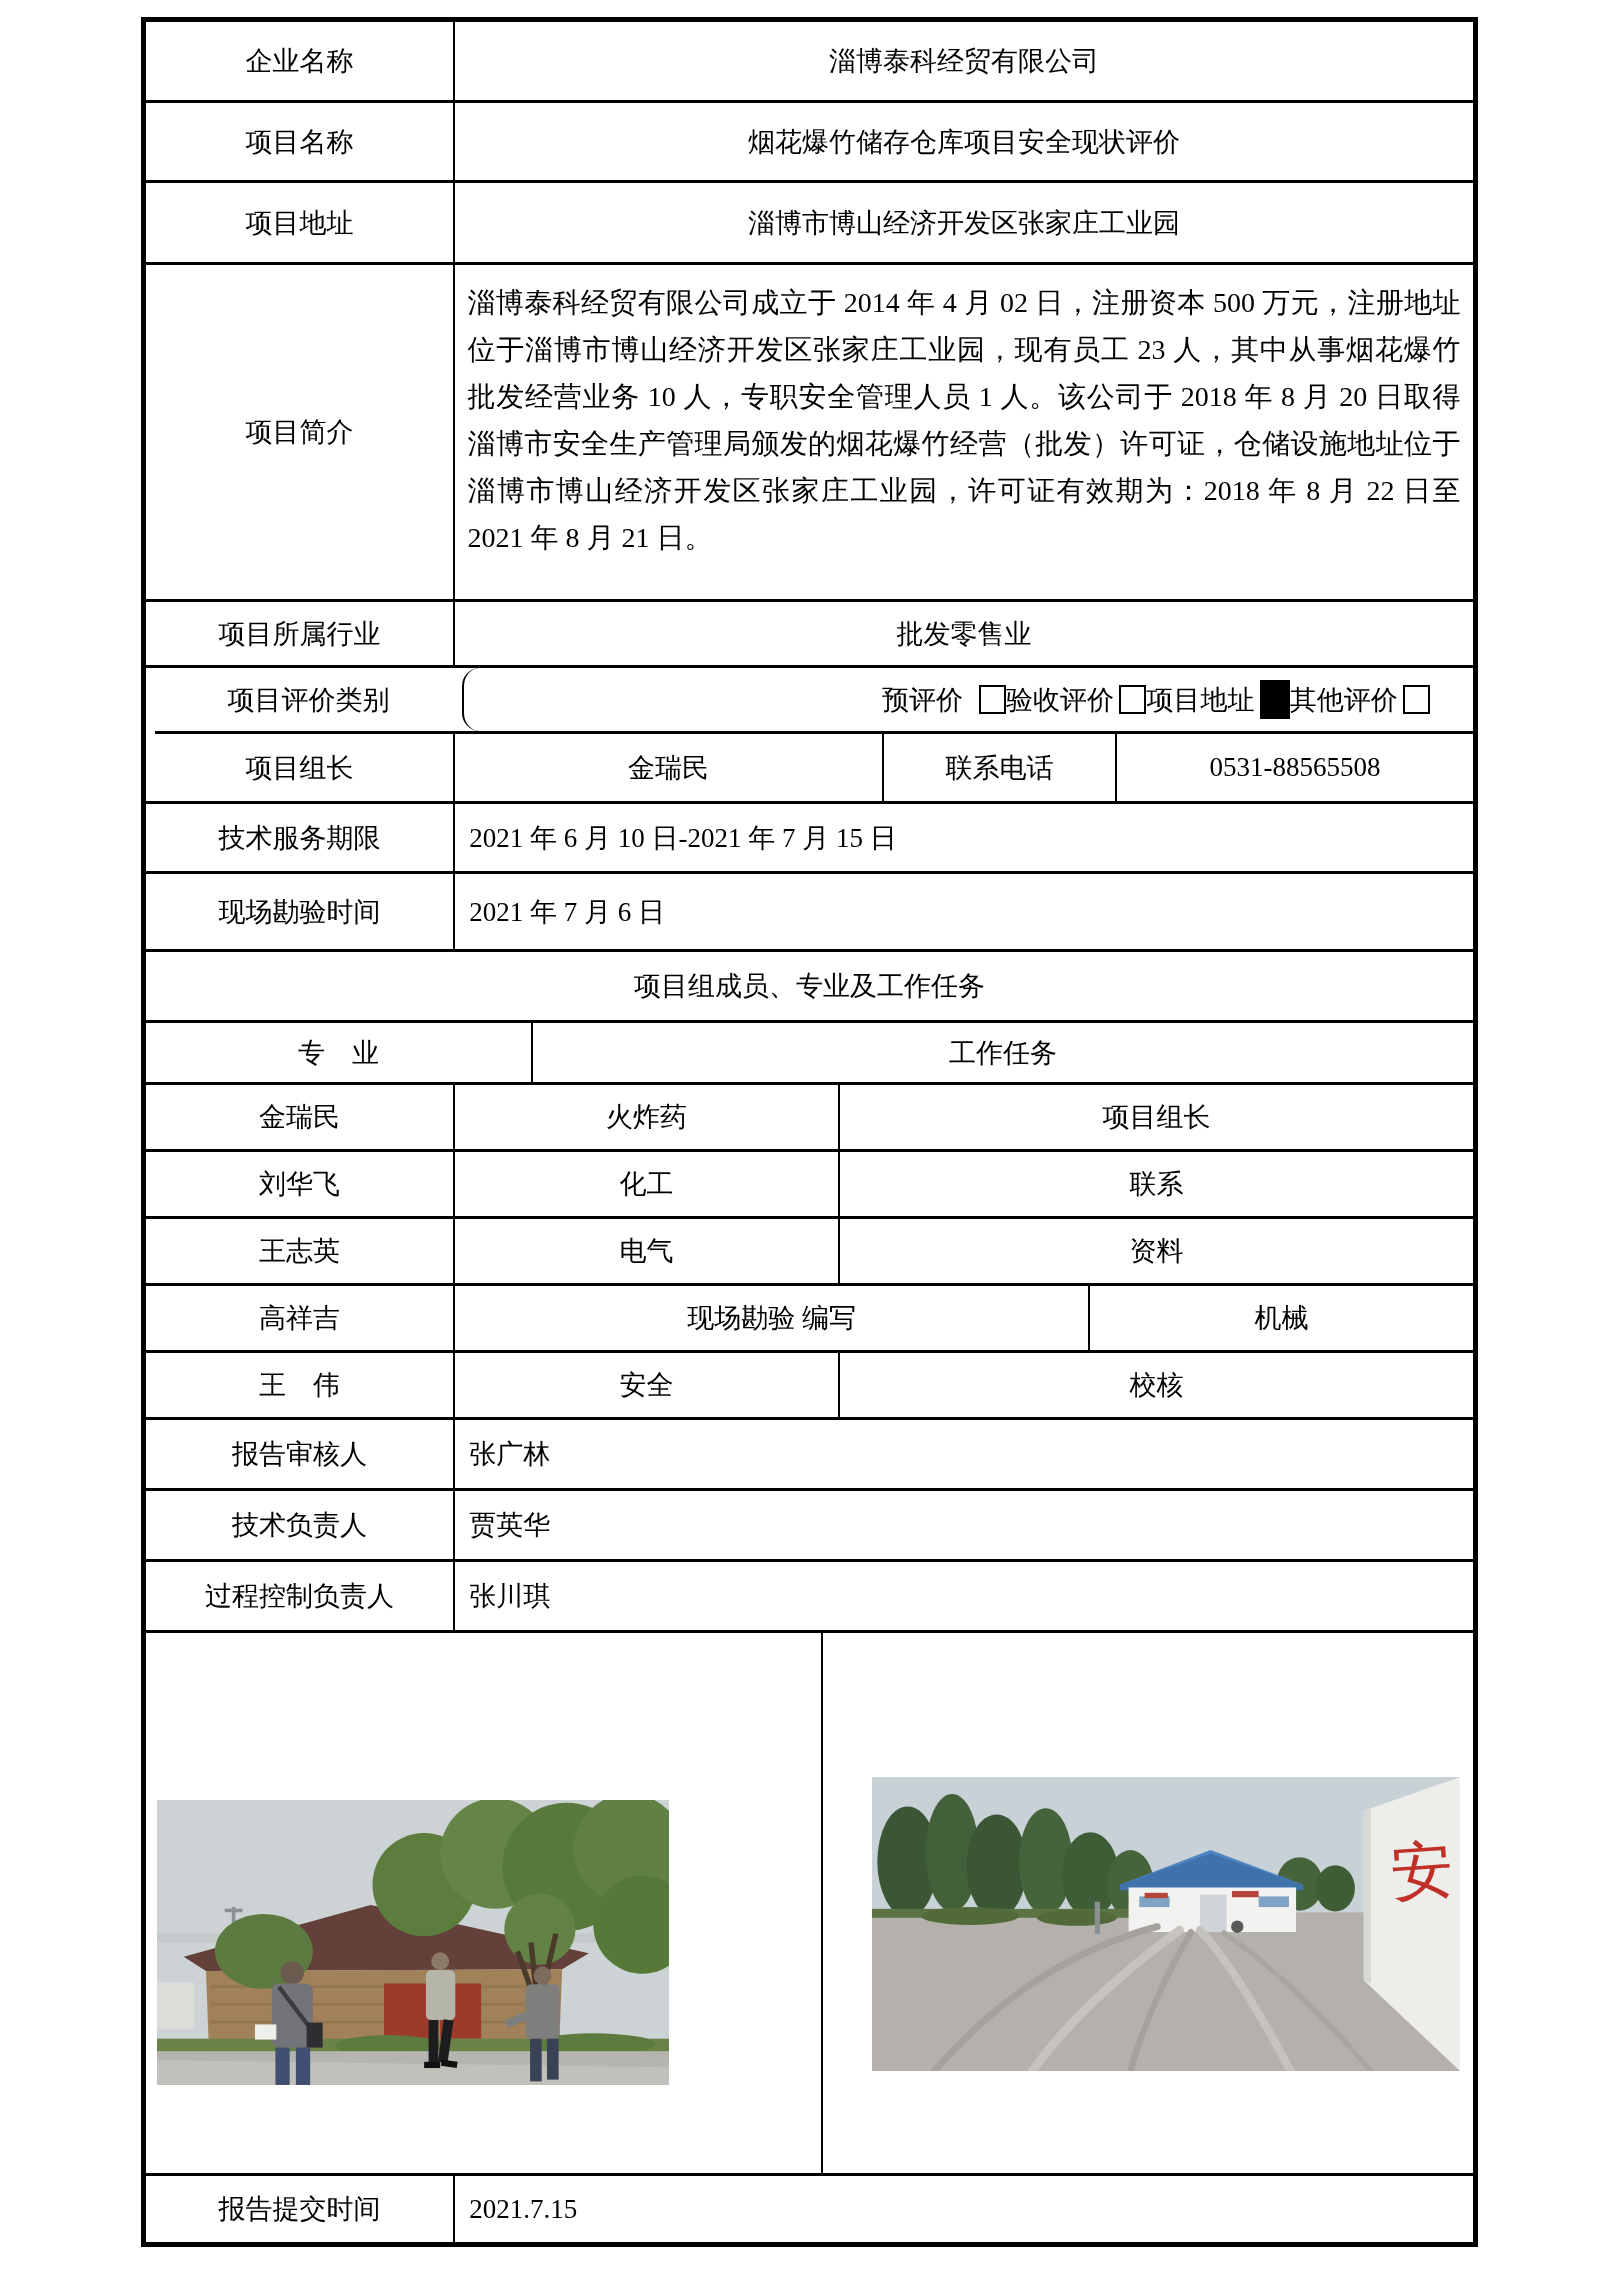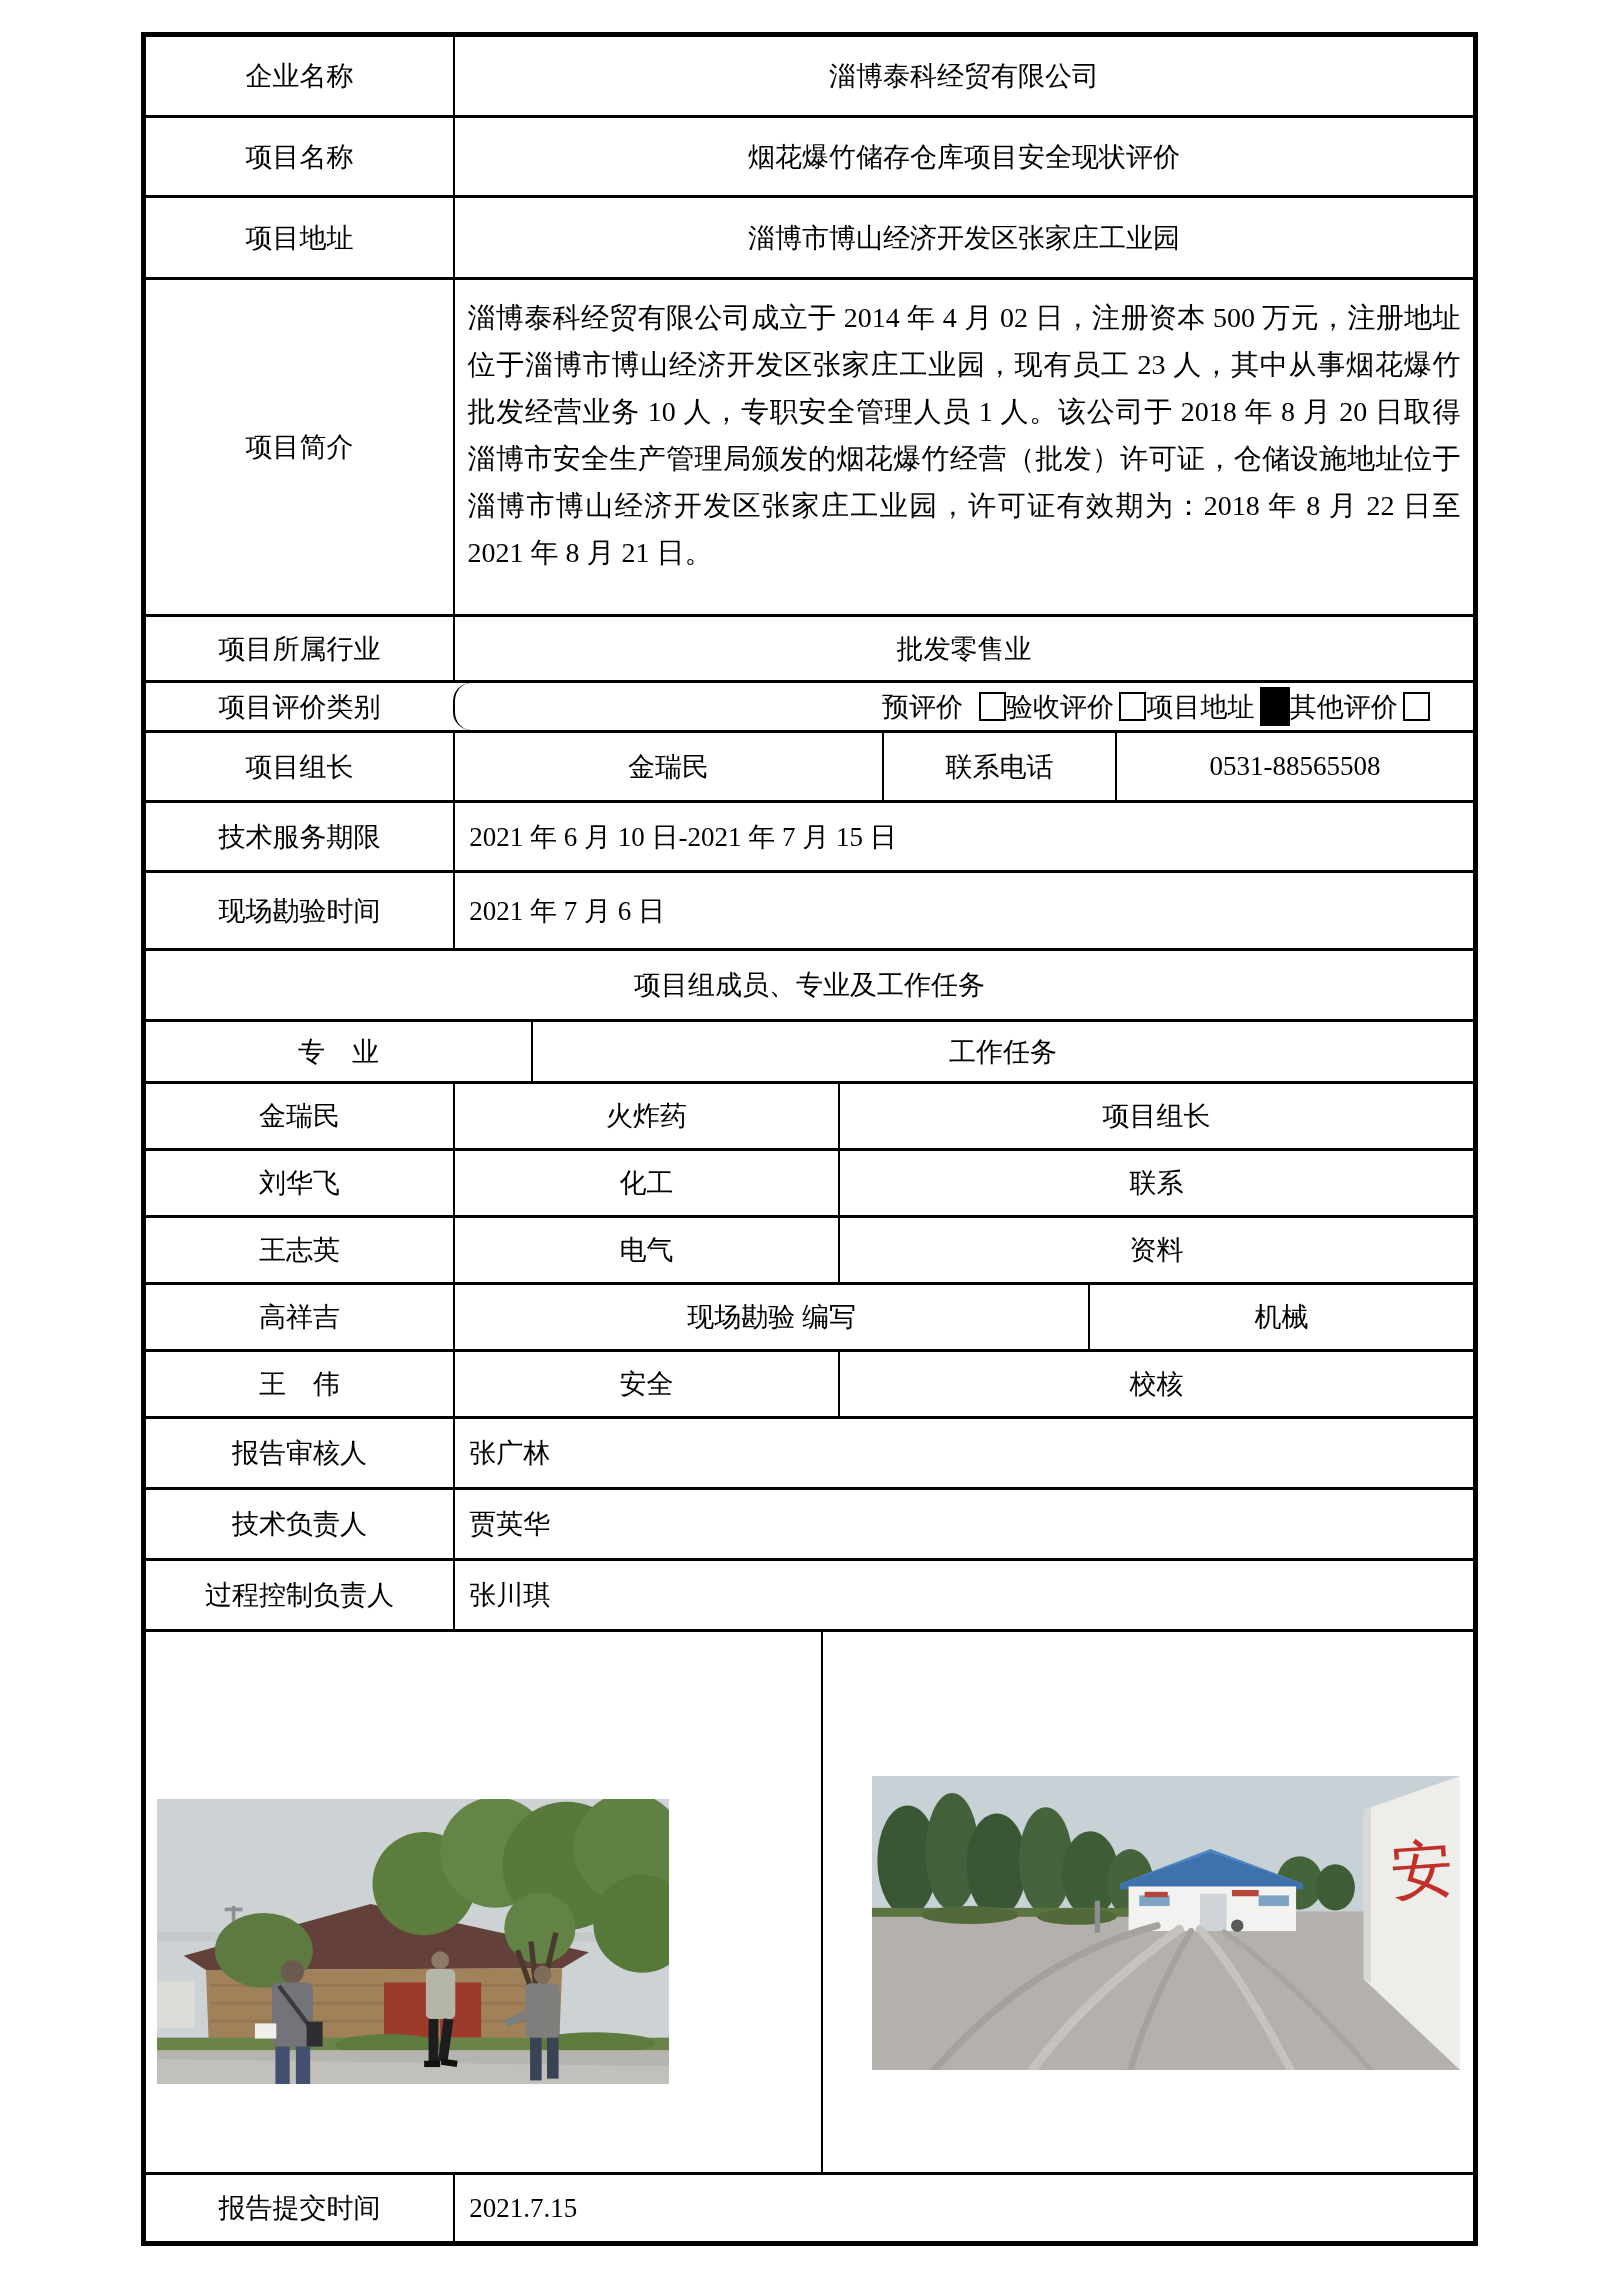--- a/index.html
+++ b/index.html
@@ -4,21 +4,21 @@
 <style>
   html,body{margin:0;padding:0;}
   .page{
     position:relative;
     width:1622px;height:2293px;
     background:#ffffff;
     font-family:"Liberation Serif","DejaVu Serif",serif;
     color:#000;
   }
   .doc-table{
-    position:absolute;left:141px;top:32px;
+    position:absolute;left:141px;top:17px;
     width:1337px;
     border:5.3px solid #000;
     box-sizing:border-box;
     display:flex;flex-direction:column;
     background:#fff;
   }
   .row{
     display:flex;
     border-bottom:3.6px solid #000;
     box-sizing:border-box;
@@ -34,21 +34,21 @@
   .cell + .cell{border-left:2.7px solid #000;}
   .label{flex:0 0 307px;}
   .value{flex:1 1 auto;}
   .value.left{justify-content:flex-start;padding-left:14.3px;}
 
   .r-company{height:81px;}
   .r-project{height:80px;}
   .r-address{height:82px;}
   .r-intro{height:337px;}
   .r-industry{height:66px;}
-  .r-category{height:50px;}
+  .r-category{height:66px;margin-left:9px;}
   .r-leader{height:70px;}
   .r-service{height:70px;}
   .r-survey{height:78px;}
   .r-teamtitle{height:71px;}
   .r-teamhead{height:62px;}
   .r-member{height:67px;}
   .r-person{height:71px;}
   .r-photos{height:543px;}
   .r-submit{height:66px;}
 

